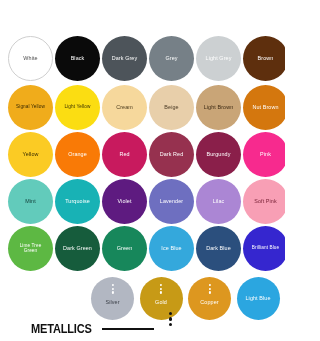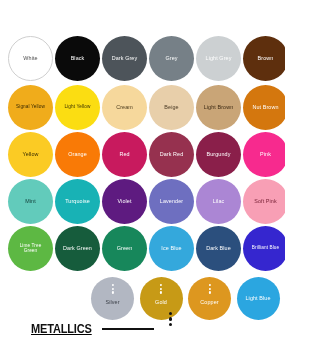--- a/index.html
+++ b/index.html
@@ -48,21 +48,20 @@
   .dot {
     width: 2.2px;
     height: 2.2px;
     border-radius: 50%;
     background: #ffffff;
   }
   .legend {
     position: absolute;
     display: flex;
     align-items: center;
-    text-decoration: underline;
   }
   .legend-text {
     font-weight: bold;
     color: #111111;
     letter-spacing: -0.2px;
     transform: scaleX(0.92);
     transform-origin: left center;
     white-space: nowrap;
   }
   .legend-line {

